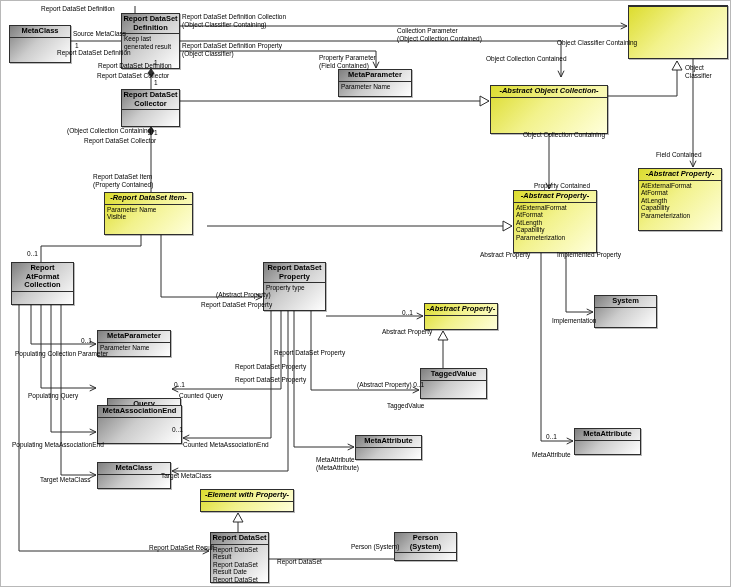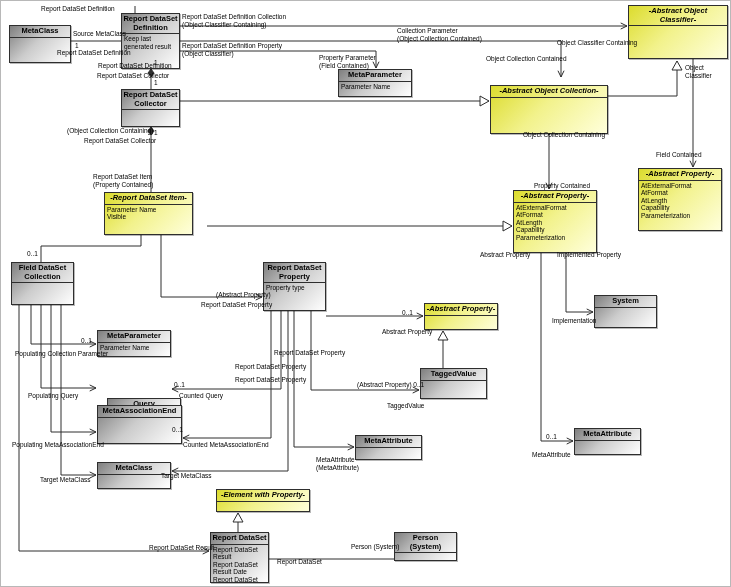--- a/index.html
+++ b/index.html
@@ -113,21 +113,20 @@
         <div class="uml-title">MetaClass</div>
         <div class="uml-attrs"></div>
       </div>
       <div class="uml-class gray" style="left: 120px; top: 12px; width: 59px; height: 56px; background: linear-gradient(135deg, rgb(127, 127, 127) 0%, rgb(204, 204, 204) 45%, rgb(255, 255, 255) 100%);">
         <div class="uml-title">Report DataSet Definition</div>
         <div class="uml-attrs">
           <div class="uml-attr">Keep last generated result</div>
         </div>
       </div>
       <div class="uml-class yellow" style="left: 627px; top: 4px; width: 100px; height: 54px; background: linear-gradient(135deg, rgb(220, 220, 46) 0%, rgb(242, 242, 140) 45%, rgb(255, 255, 219) 100%);">
-        <div class="uml-title">-Abstract Object Classifier-</div>
         <div class="uml-attrs"></div>
       </div>
       <div class="uml-class gray" style="left: 337px; top: 68px; width: 74px; height: 28px; background: linear-gradient(135deg, rgb(127, 127, 127) 0%, rgb(204, 204, 204) 45%, rgb(255, 255, 255) 100%);">
         <div class="uml-title">MetaParameter</div>
         <div class="uml-attrs">
           <div class="uml-attr">Parameter Name</div>
         </div>
       </div>
       <div class="uml-class yellow" style="left: 489px; top: 77px; width: 118px; height: 49px; background: linear-gradient(135deg, rgb(220, 220, 46) 0%, rgb(242, 242, 140) 45%, rgb(255, 255, 219) 100%); margin-top: 7px;">
         <div class="uml-title">-Abstract Object Collection-</div>
@@ -158,21 +157,21 @@
         <div class="uml-title">-Abstract Property-</div>
         <div class="uml-attrs">
           <div class="uml-attr">AtExternalFormat</div>
           <div class="uml-attr">AtFormat</div>
           <div class="uml-attr">AtLength</div>
           <div class="uml-attr">Capability</div>
           <div class="uml-attr">Parameterization</div>
         </div>
       </div>
       <div class="uml-class gray" style="left: 10px; top: 261px; width: 63px; height: 43px; background: linear-gradient(135deg, rgb(127, 127, 127) 0%, rgb(204, 204, 204) 45%, rgb(255, 255, 255) 100%);">
-        <div class="uml-title">Field DataSet Collection</div>
+        <div class="uml-title">Report AtFormat Collection</div>
         <div class="uml-attrs"></div>
       </div>
       <div class="uml-class gray" style="left: 262px; top: 261px; width: 63px; height: 49px; background: linear-gradient(135deg, rgb(127, 127, 127) 0%, rgb(204, 204, 204) 45%, rgb(255, 255, 255) 100%);">
         <div class="uml-title">Report DataSet Property</div>
         <div class="uml-attrs">
           <div class="uml-attr">Property type</div>
         </div>
       </div>
       <div class="uml-class gray" style="left: 96px; top: 329px; width: 74px; height: 27px; background: linear-gradient(135deg, rgb(127, 127, 127) 0%, rgb(204, 204, 204) 45%, rgb(255, 255, 255) 100%);">
         <div class="uml-title">MetaParameter</div>
@@ -205,21 +204,21 @@
         <div class="uml-attrs"></div>
       </div>
       <div class="uml-class gray" style="left: 573px; top: 427px; width: 67px; height: 27px; background: linear-gradient(135deg, rgb(127, 127, 127) 0%, rgb(204, 204, 204) 45%, rgb(255, 255, 255) 100%);">
         <div class="uml-title">MetaAttribute</div>
         <div class="uml-attrs"></div>
       </div>
       <div class="uml-class gray" style="left: 96px; top: 461px; width: 74px; height: 27px; background: linear-gradient(135deg, rgb(127, 127, 127) 0%, rgb(204, 204, 204) 45%, rgb(255, 255, 255) 100%);">
         <div class="uml-title">MetaClass</div>
         <div class="uml-attrs"></div>
       </div>
-      <div class="uml-class yellow" style="left: 199px; top: 488px; width: 94px; height: 23px; background: linear-gradient(135deg, rgb(220, 220, 46) 0%, rgb(242, 242, 140) 45%, rgb(255, 255, 219) 100%); margin-left: 16px;">
+      <div class="uml-class yellow" style="left: 199px; top: 488px; width: 94px; height: 23px; background: linear-gradient(135deg, rgb(220, 220, 46) 0%, rgb(242, 242, 140) 45%, rgb(255, 255, 219) 100%);">
         <div class="uml-title">-Element with Property-</div>
         <div class="uml-attrs"></div>
       </div>
       <div class="uml-class gray" style="left: 209px; top: 531px; width: 59px; height: 51px; background: linear-gradient(135deg, rgb(127, 127, 127) 0%, rgb(204, 204, 204) 45%, rgb(255, 255, 255) 100%);">
         <div class="uml-title">Report DataSet</div>
         <div class="uml-attrs">
           <div class="uml-attr">Report DataSet Result</div>
           <div class="uml-attr">Report DataSet Result Date</div>
           <div class="uml-attr">Report DataSet Result Generation Time</div>
         </div>

